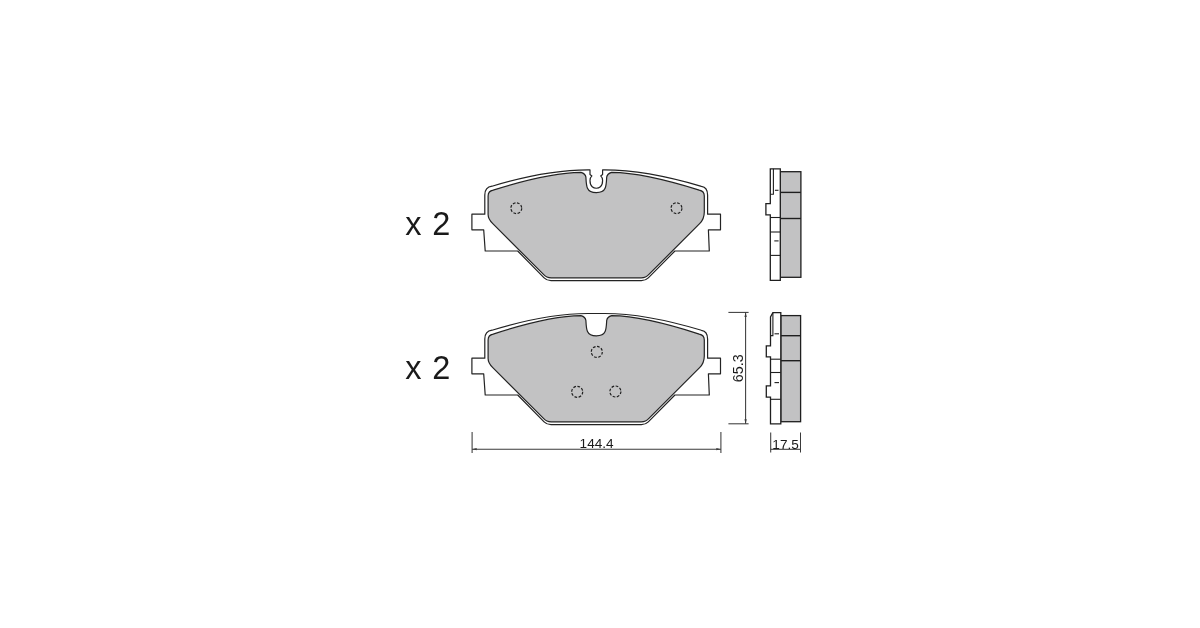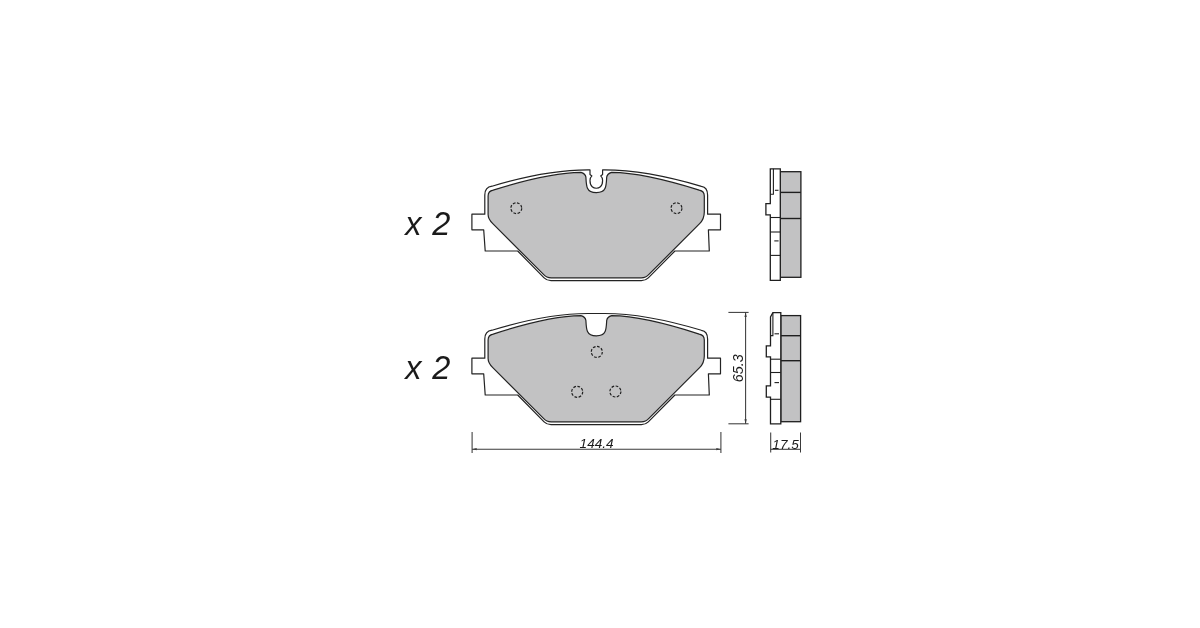--- a/index.html
+++ b/index.html
@@ -1,18 +1,18 @@
 <!DOCTYPE html>
 <html><head>
 <meta charset="utf-8">
 <style>
   html,body{margin:0;padding:0;background:#ffffff;}
   .wrap{width:1200px;height:628px;position:relative;background:#ffffff;overflow:hidden;}
   svg{opacity:0.999;}
-  .wrap{will-change:transform;transform:translateZ(0);font-style:italic;}
+  .wrap{will-change:transform;transform:translateZ(0);}
   text{font-family:"Liberation Sans", sans-serif;fill:#1a1a1a;}
 </style>
 </head>
 <body>
 <div class="wrap">
 <svg width="1200" height="628" viewBox="0 0 1200 628" xmlns="http://www.w3.org/2000/svg">
 
 <text x="405.3" y="235.0" font-size="32.5" letter-spacing="0.8">x 2</text>
 
 <text x="405.3" y="379.0" font-size="32.5" letter-spacing="0.8">x 2</text>

